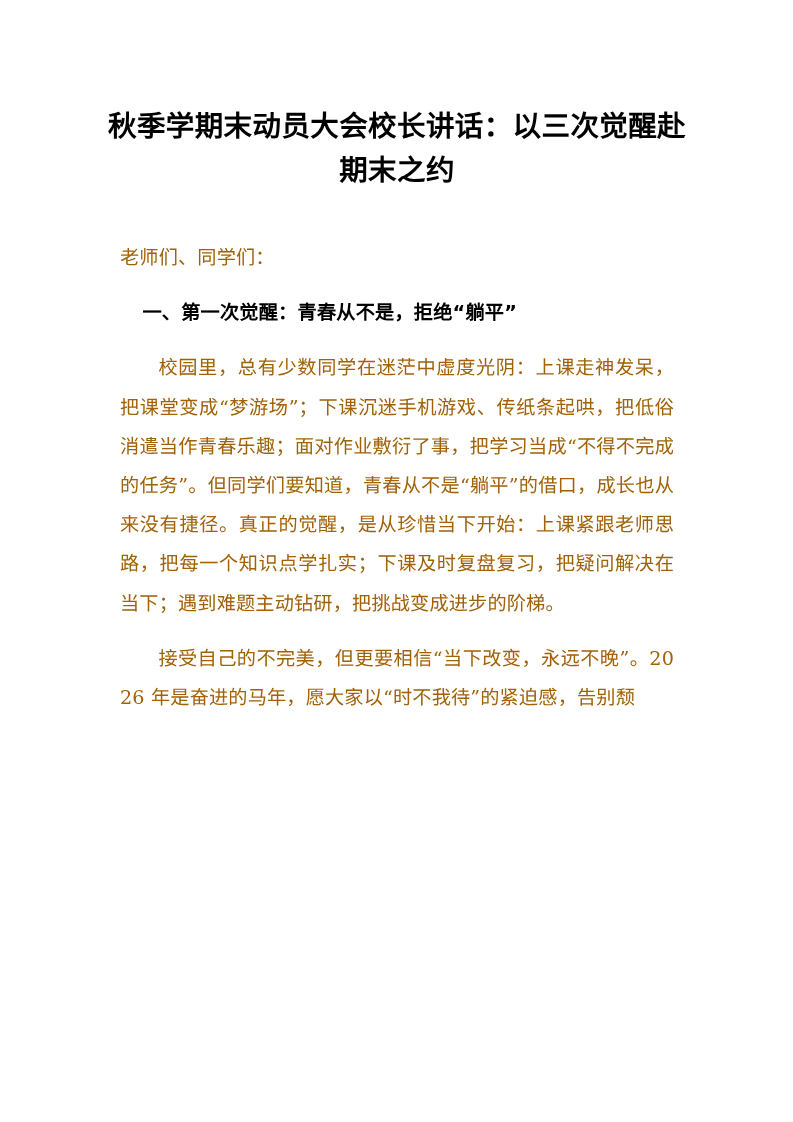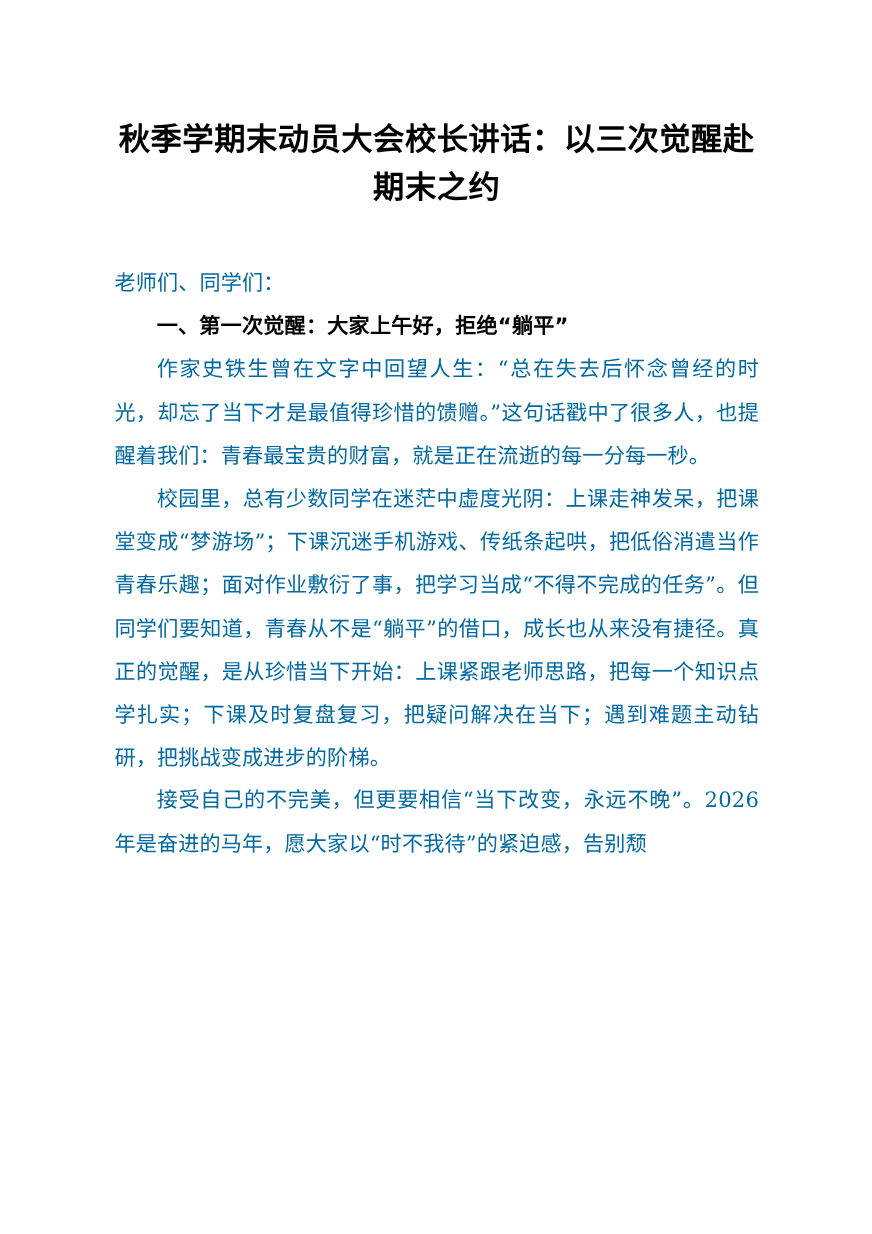--- a/index.html
+++ b/index.html
@@ -40,26 +40,26 @@
     padding-top: 104px;
     word-break: break-all;
   }
 
   
   .body-block {
     margin-top: 46px;
   }
 
   p.para {
-    margin: 0;
+    margin: 16px;
     padding: 0;
     font-family: "DejaVu Serif", "Liberation Serif", serif;
     font-size: 19.2px;
     line-height: 39.2px;
-    color: #0369a1;
+    color: #a16207;
     text-align: justify;
     text-justify: inter-ideograph;
     word-break: break-all;
     letter-spacing: 0.15px;
   }
 
   p.para.indent {
     text-indent: 2em;
   }
 
@@ -104,23 +104,22 @@
   <div class="content">
 
     <h1 class="doc-title">秋季学期末动员大会校长讲话：以三次觉醒赴期末之约</h1>
 
     <div class="body-block">
 
       <p class="para flush">老师们、同学们：</p>
 
 
 
-      <p class="heading">一、第一次觉醒：大家上午好，拒绝“躺平”</p>
+      <p class="heading">一、第一次觉醒：青春从不是，拒绝“躺平”</p>
 
-      <p class="para indent">作家史铁生曾在文字中回望人生：“总在失去后怀念曾经的时光，却忘了当下才是最值得珍惜的馈赠。”这句话戳中了很多人，也提醒着我们：青春最宝贵的财富，就是正在流逝的每一分每一秒。</p>
 
       <p class="para indent">校园里，总有少数同学在迷茫中虚度光阴：上课走神发呆，把课堂变成“梦游场”；下课沉迷手机游戏、传纸条起哄，把低俗消遣当作青春乐趣；面对作业敷衍了事，把学习当成“不得不完成的任务”。但同学们要知道，青春从不是“躺平”的借口，成长也从来没有捷径。真正的觉醒，是从珍惜当下开始：上课紧跟老师思路，把每一个知识点学扎实；下课及时复盘复习，把疑问解决在当下；遇到难题主动钻研，把挑战变成进步的阶梯。</p>
 
       <p class="para indent">接受自己的不完美，但更要相信“当下改变，永远不晚”。2026 年是奋进的马年，愿大家以“时不我待”的紧迫感，告别颓</p>
 
     </div>
   </div>
 
   <div class="page-footer">— 1 —</div>
 

